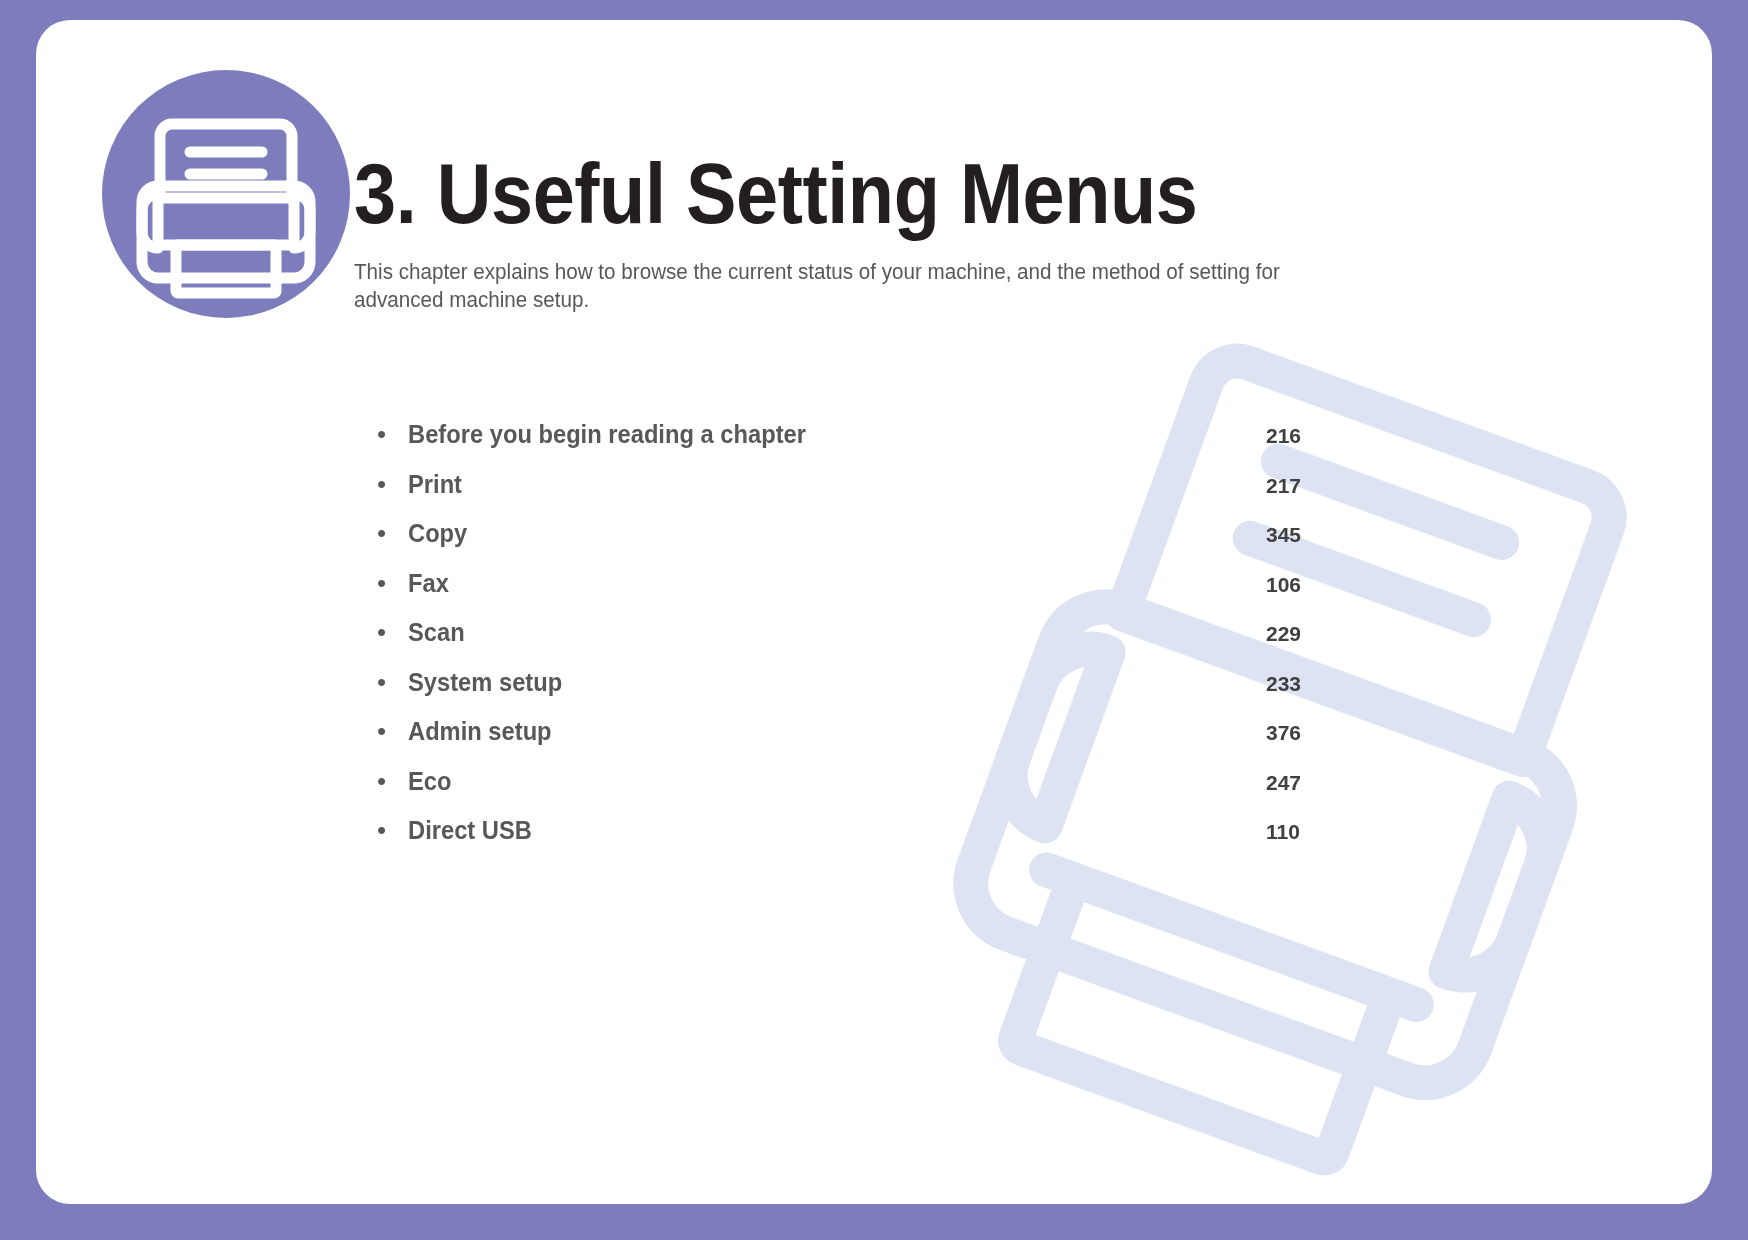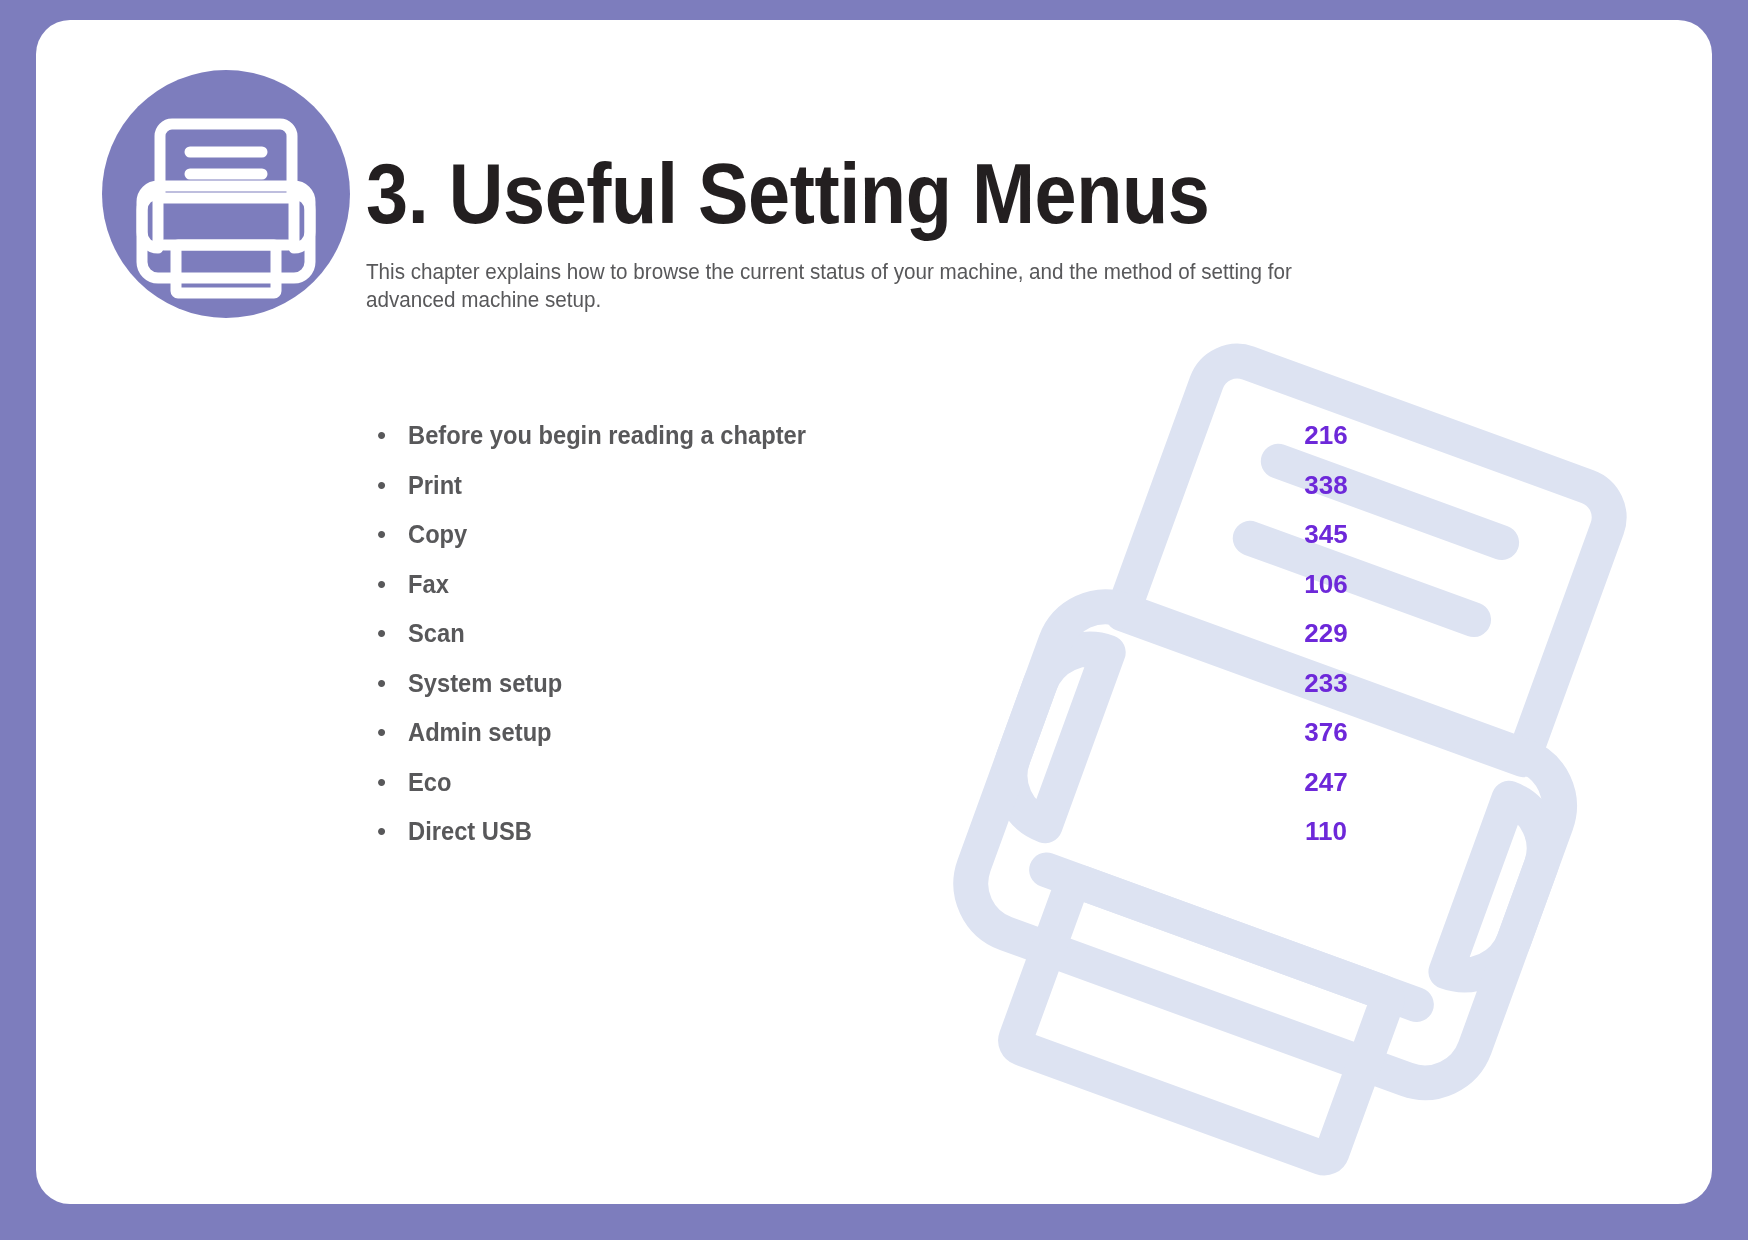--- a/index.html
+++ b/index.html
@@ -60,21 +60,21 @@
     top: 50px;
     width: 248px;
     height: 248px;
     border-radius: 50%;
     background: #7d7dbd;
   }
   #chapter-icon svg { display:block; width:100%; height:100%; }
 
   #title-block {
     position: absolute;
-    left: 330px;
+    left: 318px;
     top: 130px;
     width: 1150px;
   }
   #chapter-title {
     margin: 0;
     font-family: "Liberation Sans Narrow", "Liberation Sans", sans-serif;
     font-size: 86px;
     line-height: 1.0;
     font-weight: 700;
     color: #231f20;
@@ -121,24 +121,24 @@
     font-size: 25.5px;
     font-weight: 700;
     color: #58585a;
     transform: scaleX(0.93);
     transform-origin: left center;
     white-space: nowrap;
   }
   .toc-page {
     flex: 0 0 120px;
     width: 120px;
-    text-align: center;
-    font-size: 26px;
+    text-align: left;
+    font-size: 21px;
     font-weight: 700;
-    color: #6d28d9;
+    color: #404040;
   }
 </style>
 </head>
 <body>
 
 <div id="page">
   <div id="page-inner">
 
     <div id="watermark">
       <svg viewBox="0 0 400 400" xmlns="http://www.w3.org/2000/svg" aria-hidden="true">
@@ -188,21 +188,21 @@
 
       <div class="toc-row">
         <span class="toc-bullet">•</span>
         <span class="toc-label">Before you begin reading a chapter</span>
         <span class="toc-page">216</span>
       </div>
 
       <div class="toc-row">
         <span class="toc-bullet">•</span>
         <span class="toc-label">Print</span>
-        <span class="toc-page">338</span>
+        <span class="toc-page">217</span>
       </div>
 
       <div class="toc-row">
         <span class="toc-bullet">•</span>
         <span class="toc-label">Copy</span>
         <span class="toc-page">345</span>
       </div>
 
       <div class="toc-row">
         <span class="toc-bullet">•</span>

